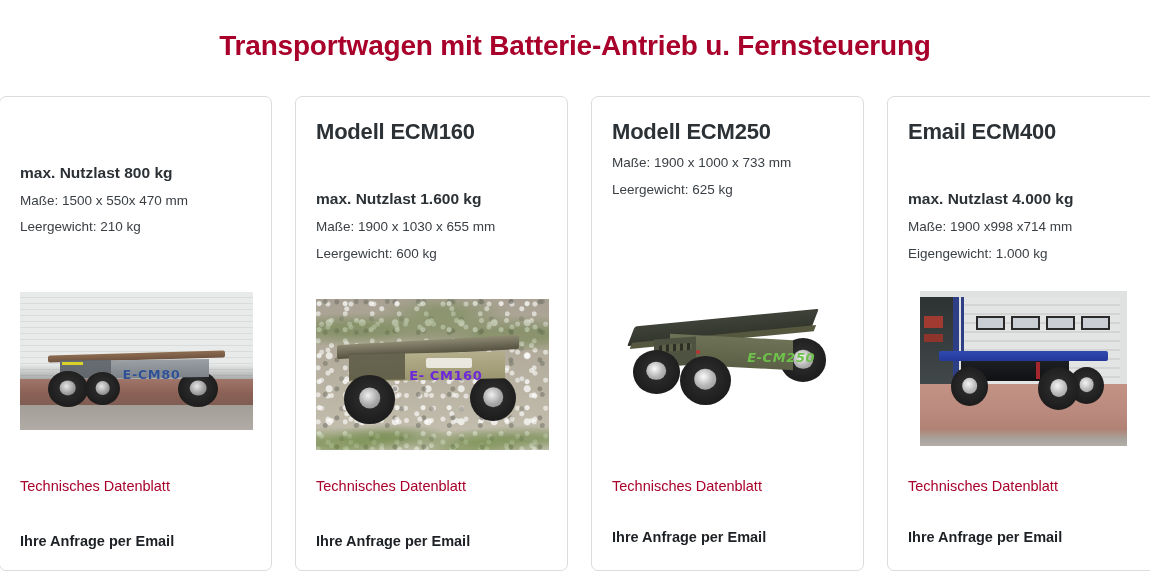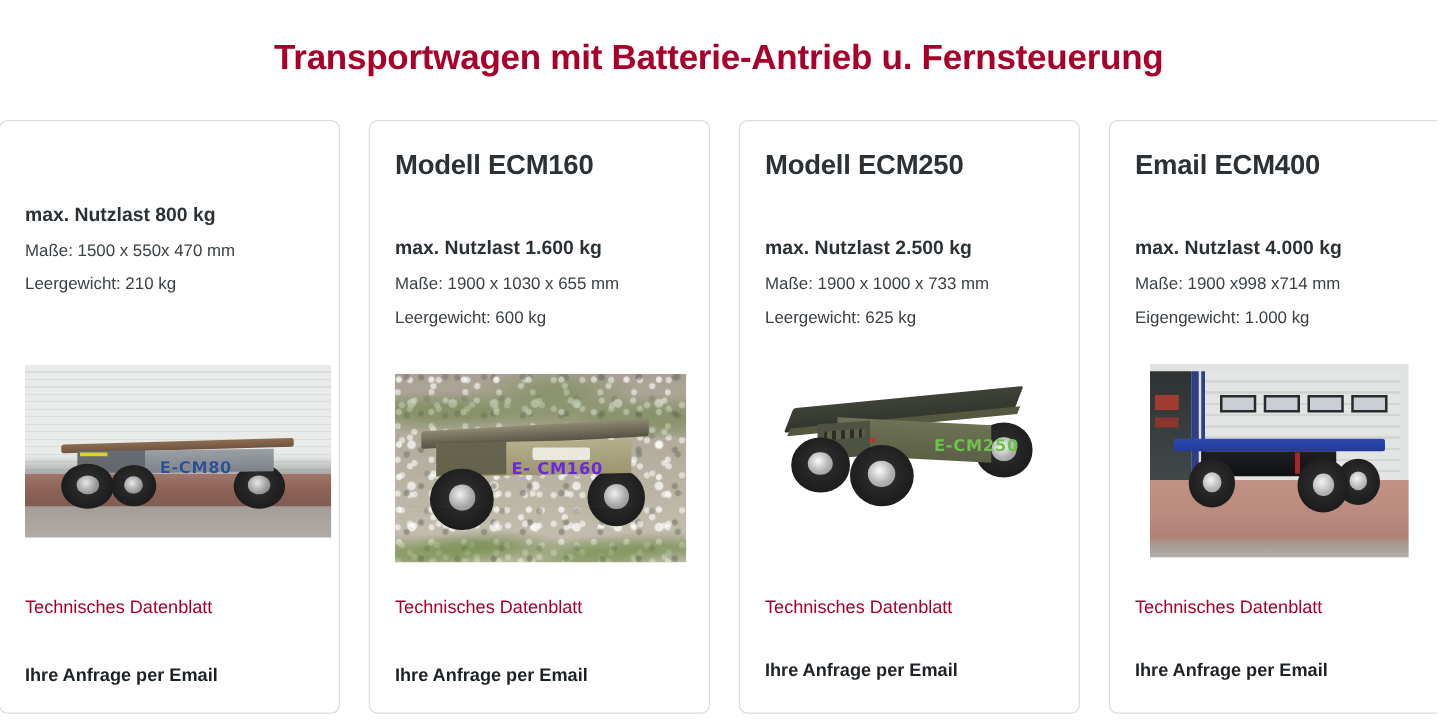--- a/index.html
+++ b/index.html
@@ -95,21 +95,21 @@
     white-space: nowrap;
   }
 
   
   .photo {
     position: absolute;
     left: 20px;
     overflow: hidden;
     background: #ffffff;
   }
-  .photo-1 { top: 195px; width: 233px; height: 138px; padding-left: 12px; }
+  .photo-1 { top: 195px; width: 233px; height: 138px; }
   .photo-2 { top: 202px; width: 233px; height: 151px; }
   .photo-3 { top: 195px; width: 233px; height: 145px; }
   .photo-4 { top: 194px; width: 207px; height: 155px; margin-left: 12px; }
 
   .scene { position: absolute; inset: 0; }
 
   
   .p1-wall {
     position: absolute; left: 0; top: 0; width: 100%; height: 63%;
     background:
@@ -263,21 +263,21 @@
     border-radius: 3px;
     transform: skewY(-4deg);
   }
   .p3-lamp {
     position: absolute; left: 36%; top: 40%; width: 4px; height: 4px;
     background: #c03030; border-radius: 50%;
   }
   .p3-label {
     position: absolute; left: 58%; top: 40%;
     font-family: "DejaVu Sans", sans-serif;
-    font-size: 13px; font-weight: 700; color: #6ec14a; letter-spacing: .6px;
+    font-size: 13px; font-weight: 700; color: #6ec14a; letter-spacing: .6px; font-style: italic;
   }
   .p3-t1 { left: 9%; top: 40%; width: 20%; height: 30%; }
   .p3-t2 { left: 29%; top: 44%; width: 22%; height: 34%; }
   .p3-t3 { left: 72%; top: 32%; width: 20%; height: 30%; }
   .p3-t1 .rim, .p3-t2 .rim, .p3-t3 .rim {
     background: radial-gradient(circle at 42% 38%, #fbfbfb, #b5b5b5 52%, #8f8f8f 100%);
   }
 
   
   .p4-sky { position: absolute; inset: 0; background: #dfe2e1; }
@@ -436,21 +436,20 @@
         </div>
       </div>
 
       <a class="link-datasheet">Technisches Datenblatt</a>
       <a class="link-email">Ihre Anfrage per Email</a>
     </div>
 
     <div class="card card-3">
       <div class="card-inner">
         <h2 class="model-name">Modell ECM250</h2>
-        <p class="payload">max. Nutzlast 2.500 kg</p>
         <p class="spec">Maße: 1900 x 1000 x 733 mm</p>
         <p class="spec">Leergewicht: 625 kg</p>
       </div>
 
       <div class="photo photo-3">
         <div class="scene">
           <div class="p3-bg"></div>
           <div class="tyre p3-t3">
               <span class="rim"></span>
             </div>

